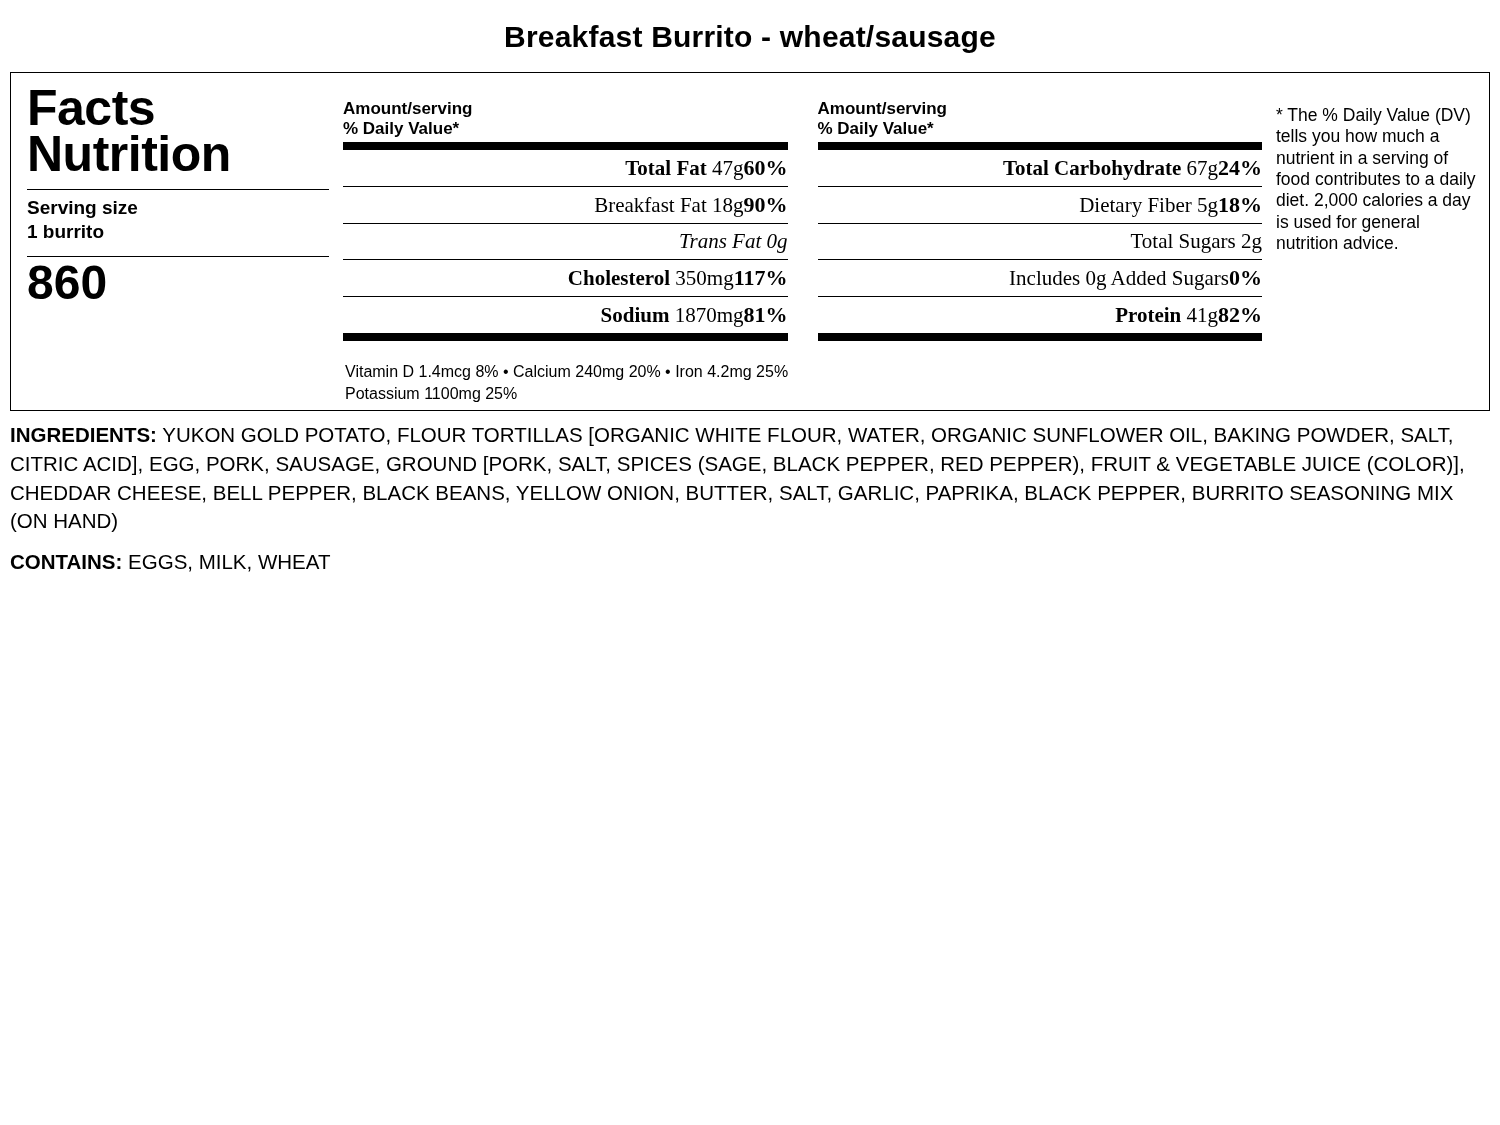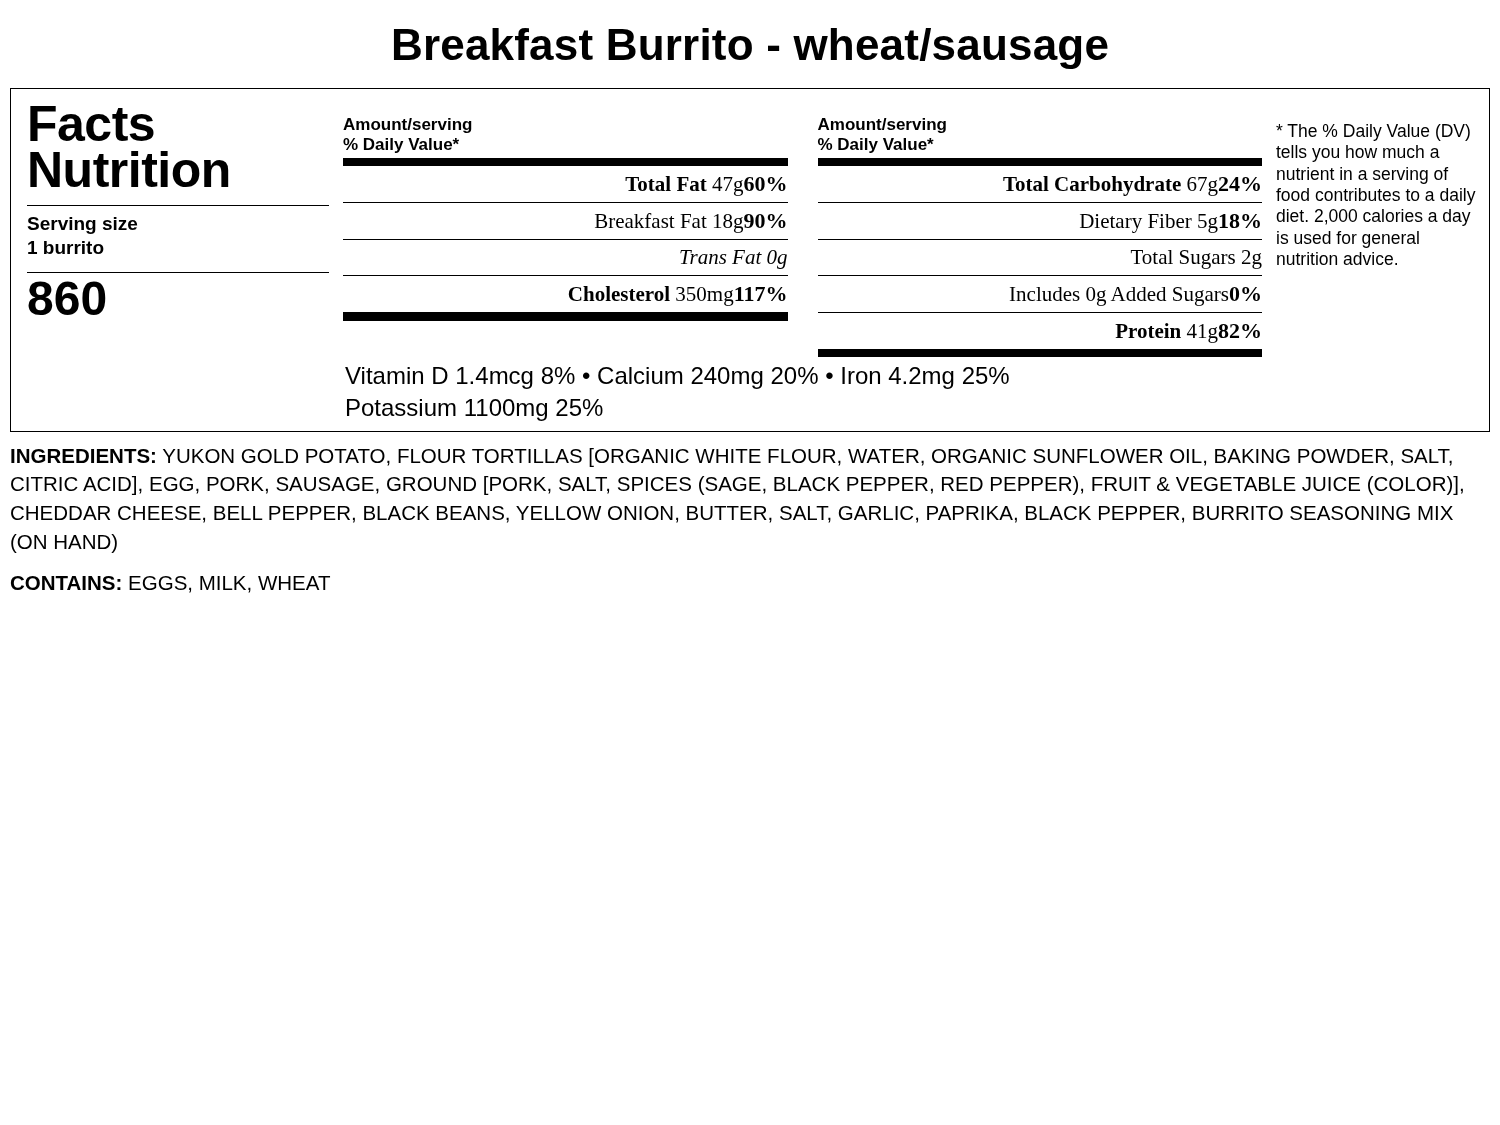--- a/index.html
+++ b/index.html
@@ -10,21 +10,21 @@
   body {
     width: 1500px;
     height: 1125px;
     font-family: "Liberation Sans", sans-serif;
     color: #000000;
     -webkit-font-smoothing: antialiased;
   }
 
   .page-title {
     text-align: center;
-    font-size: 44px;
+    font-size: 30px;
     font-weight: bold;
     margin: 20px 0 18px 0;
     letter-spacing: 0.2px;
   }
 
   .panel {
     margin: 0 10px;
     border: 1.5px solid #000;
     box-sizing: border-box;
     display: flex;
@@ -129,24 +129,25 @@
   .n-name b { font-weight: bold; }
   .indent1 { padding-left: 22px; }
   .indent2 { padding-left: 44px; }
   .n-dv {
     font-weight: bold;
     font-size: 22px;
   }
   .ital { font-style: italic; }
 
   .micro {
-    font-size: 24px;
+    font-size: 16px;
     line-height: 1.35;
-    padding-top: 3px;
+    padding-top: 9px;
     padding-left: 2px;
+    margin-top: 11px;
   }
 
   
   .col-note {
     width: 215px;
     flex: 0 0 215px;
     padding-left: 14px;
     box-sizing: border-box;
     font-size: 17.5px;
     line-height: 1.22;
@@ -214,20 +215,24 @@
           <div class="n-row">
             <span class="n-name indent1 ital">Trans Fat 0g</span>
             <span class="n-dv"></span>
           </div>
 
           <div class="n-row">
             <span class="n-name"><b>Cholesterol</b><span> 350mg</span></span>
             <span class="n-dv">117%</span>
           </div>
 
+          <div class="n-row no-line">
+            <span class="n-name"><b>Sodium</b><span> 1870mg</span></span>
+            <span class="n-dv">81%</span>
+          </div>
           <div class="bar-bottom"></div>
         </div>
 
         <div class="nut-col">
           <div class="head-row">
             <span>Amount/serving</span>
             <span>% Daily Value*</span>
           </div>
           <div class="bar-thick"></div>
 

